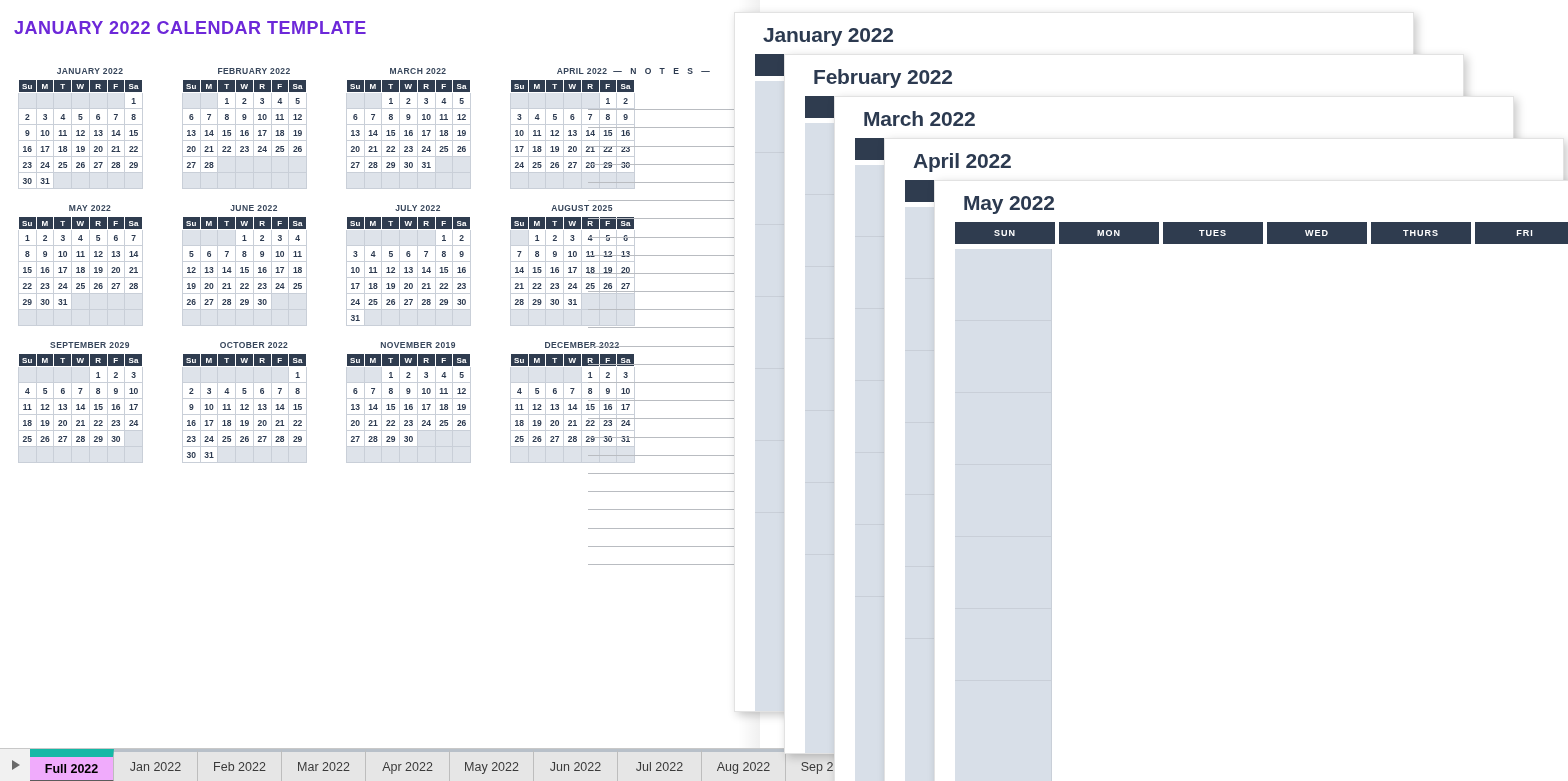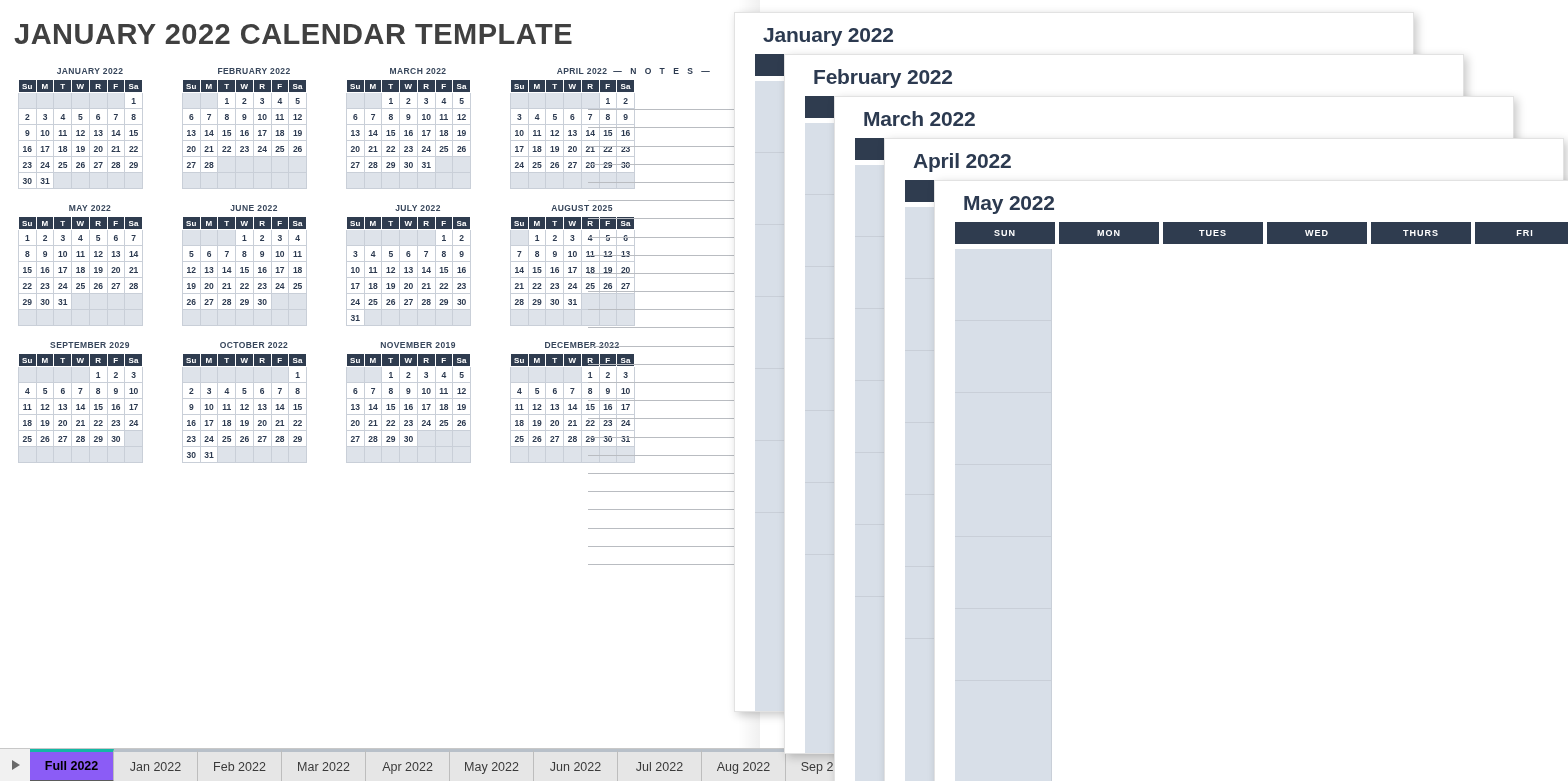--- a/index.html
+++ b/index.html
@@ -11,21 +11,21 @@
   }
   #app { position: relative; width: 1568px; height: 781px; background: #fff; }
 
   
   #full-year-sheet {
     position: absolute; left: 0; top: 0; width: 760px; height: 748px;
     background: #fff;
   }
   #page-title {
     position: absolute; left: 14px; top: 18px;
-    font-size: 29px; font-weight: bold; color: #404040;
+    font-size: 18px; font-weight: bold; color: #6d28d9;
     letter-spacing: 0.5px; white-space: nowrap;
   }
 
   #mini-grid {
     position: absolute; left: 18px; top: 66px;
     display: grid;
     grid-template-columns: repeat(4, 144px);
     column-gap: 20px;
     row-gap: 14px;
   }
@@ -146,22 +146,22 @@
     cursor: pointer;
   }
   .tab {
     min-width: 84px; padding: 0 11px; height: 33px;
     display: flex; align-items: center; justify-content: center;
     font-size: 12.5px; color: #3a3a3a; background: #e6e6e6;
     border-right: 1px solid #bdbdbd; border-top: 3px solid #b8c0c9;
     cursor: pointer; white-space: nowrap;
   }
   .tab.active {
-    background: #8b5cf6; color: #000; font-weight: bold;
-    border-top: 3px solid #14b8a6; border-bottom: 2px solid #5b5b5b;
+    background: #f0abfc; color: #000; font-weight: bold;
+    border-top: 8px solid #14b8a6; border-bottom: 2px solid #5b5b5b;
   }
   .tab.disclaimer { border-top: 3px solid #6e6e6e; }
   #tab-add {
     width: 38px; display: flex; align-items: center; justify-content: center;
     font-size: 19px; color: #4a4a4a; cursor: pointer;
   }
   #tab-filler { flex: 1; background: #f1f1f1; }
 </style>
 </head>
 <body>

